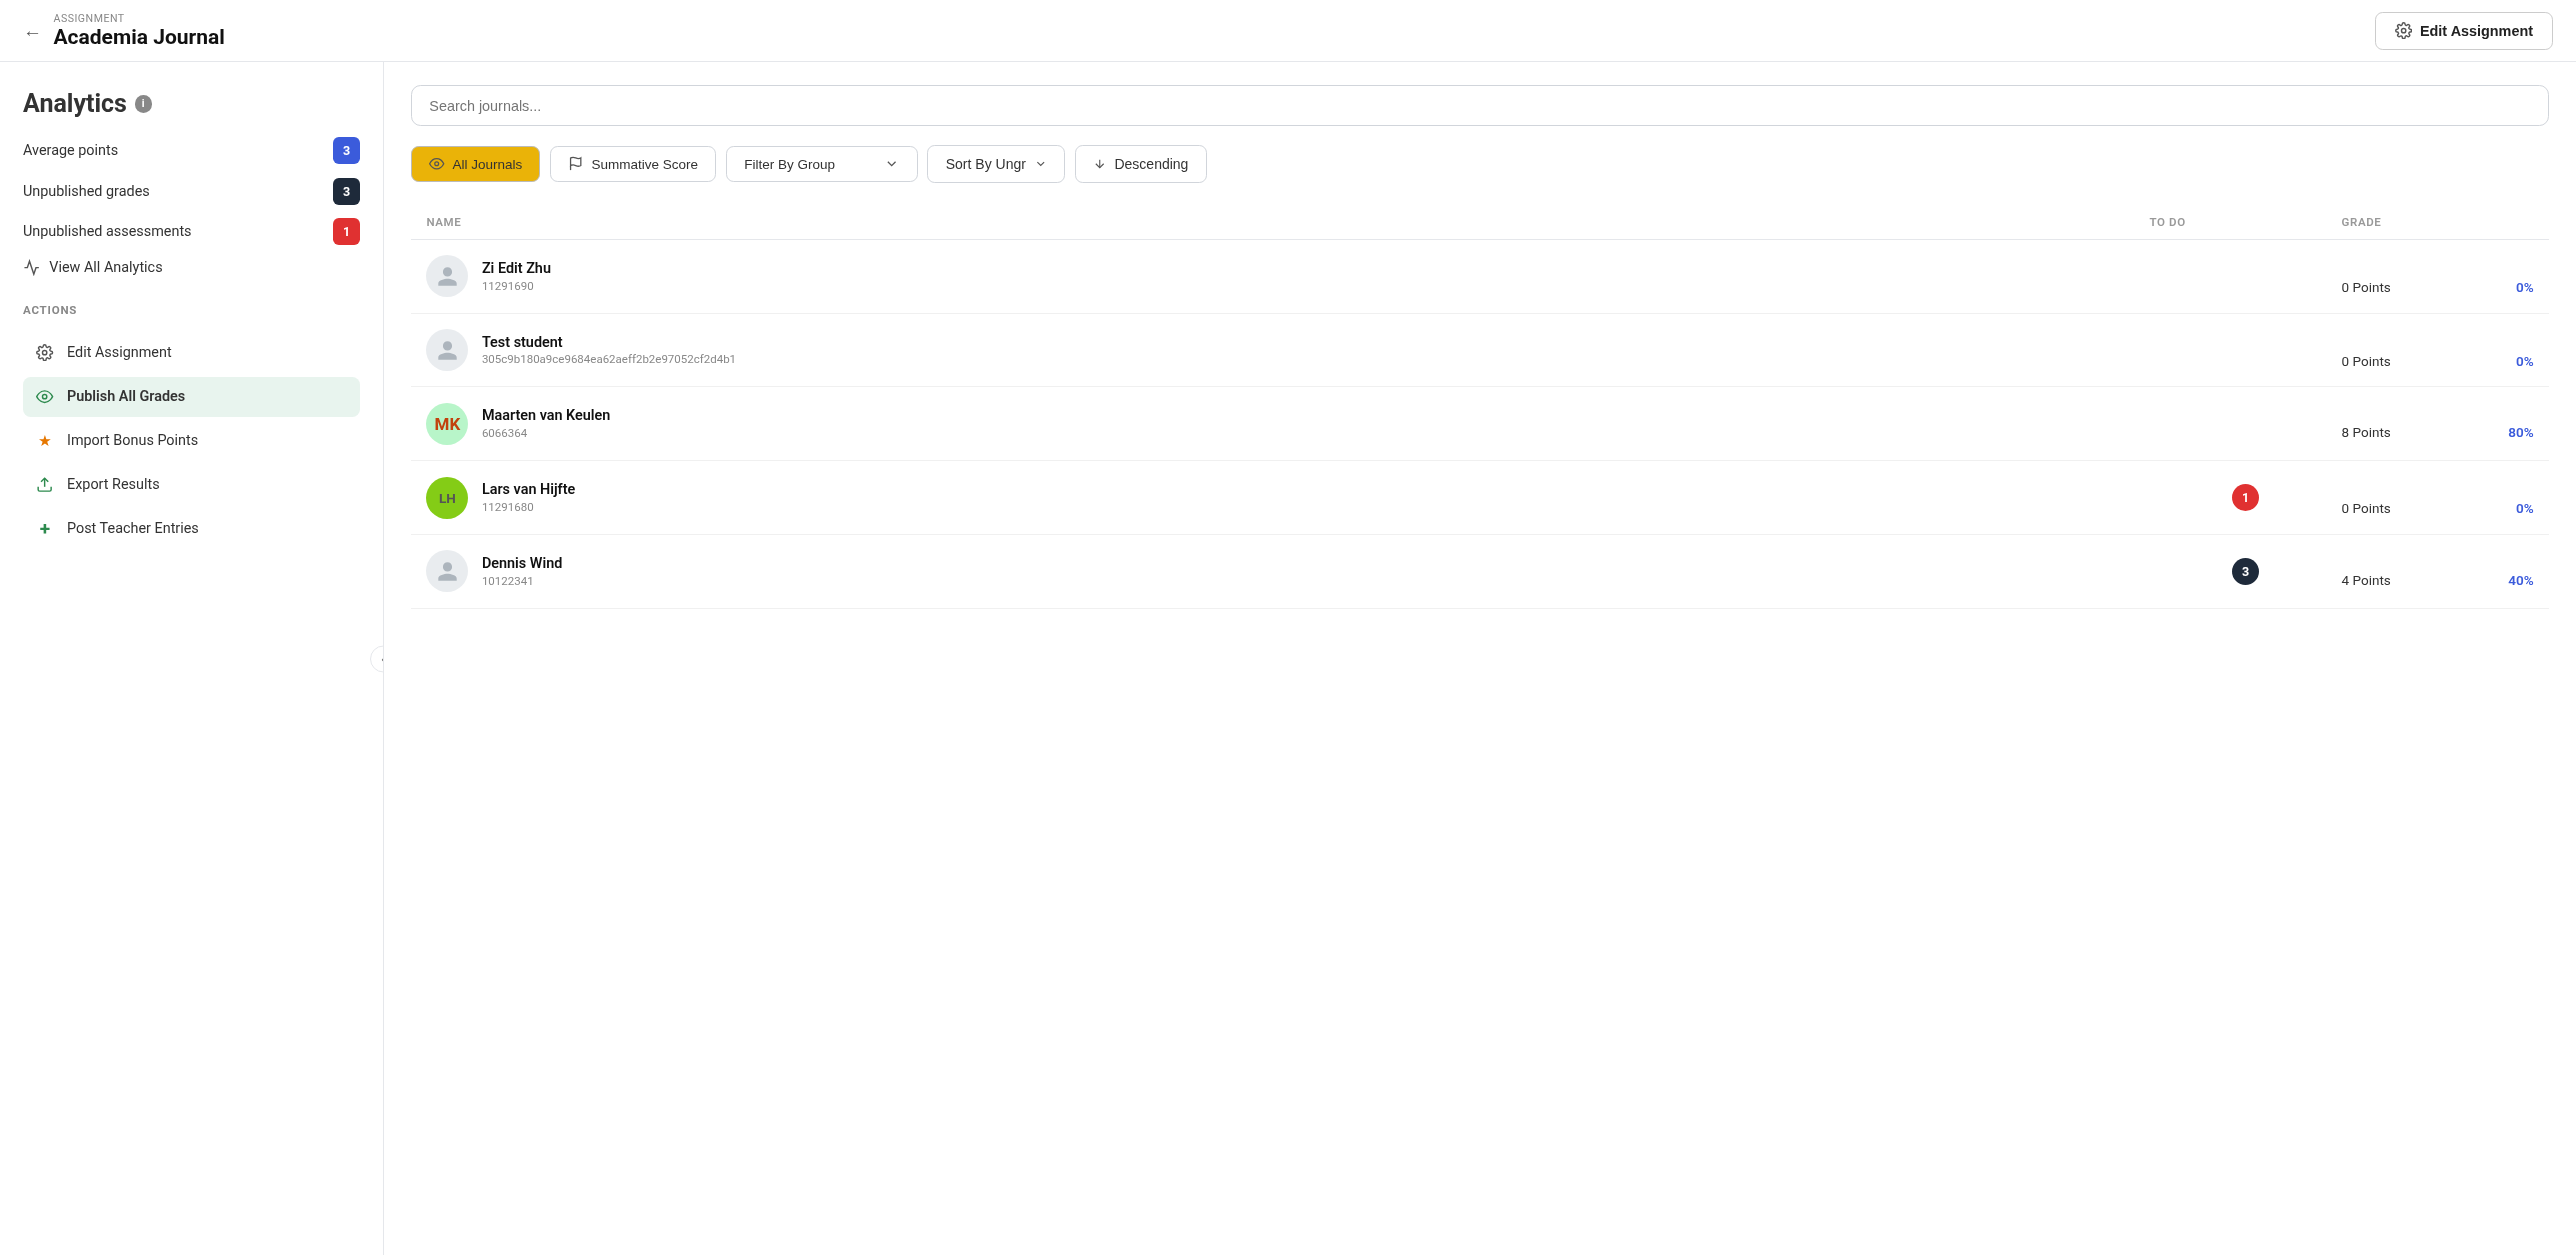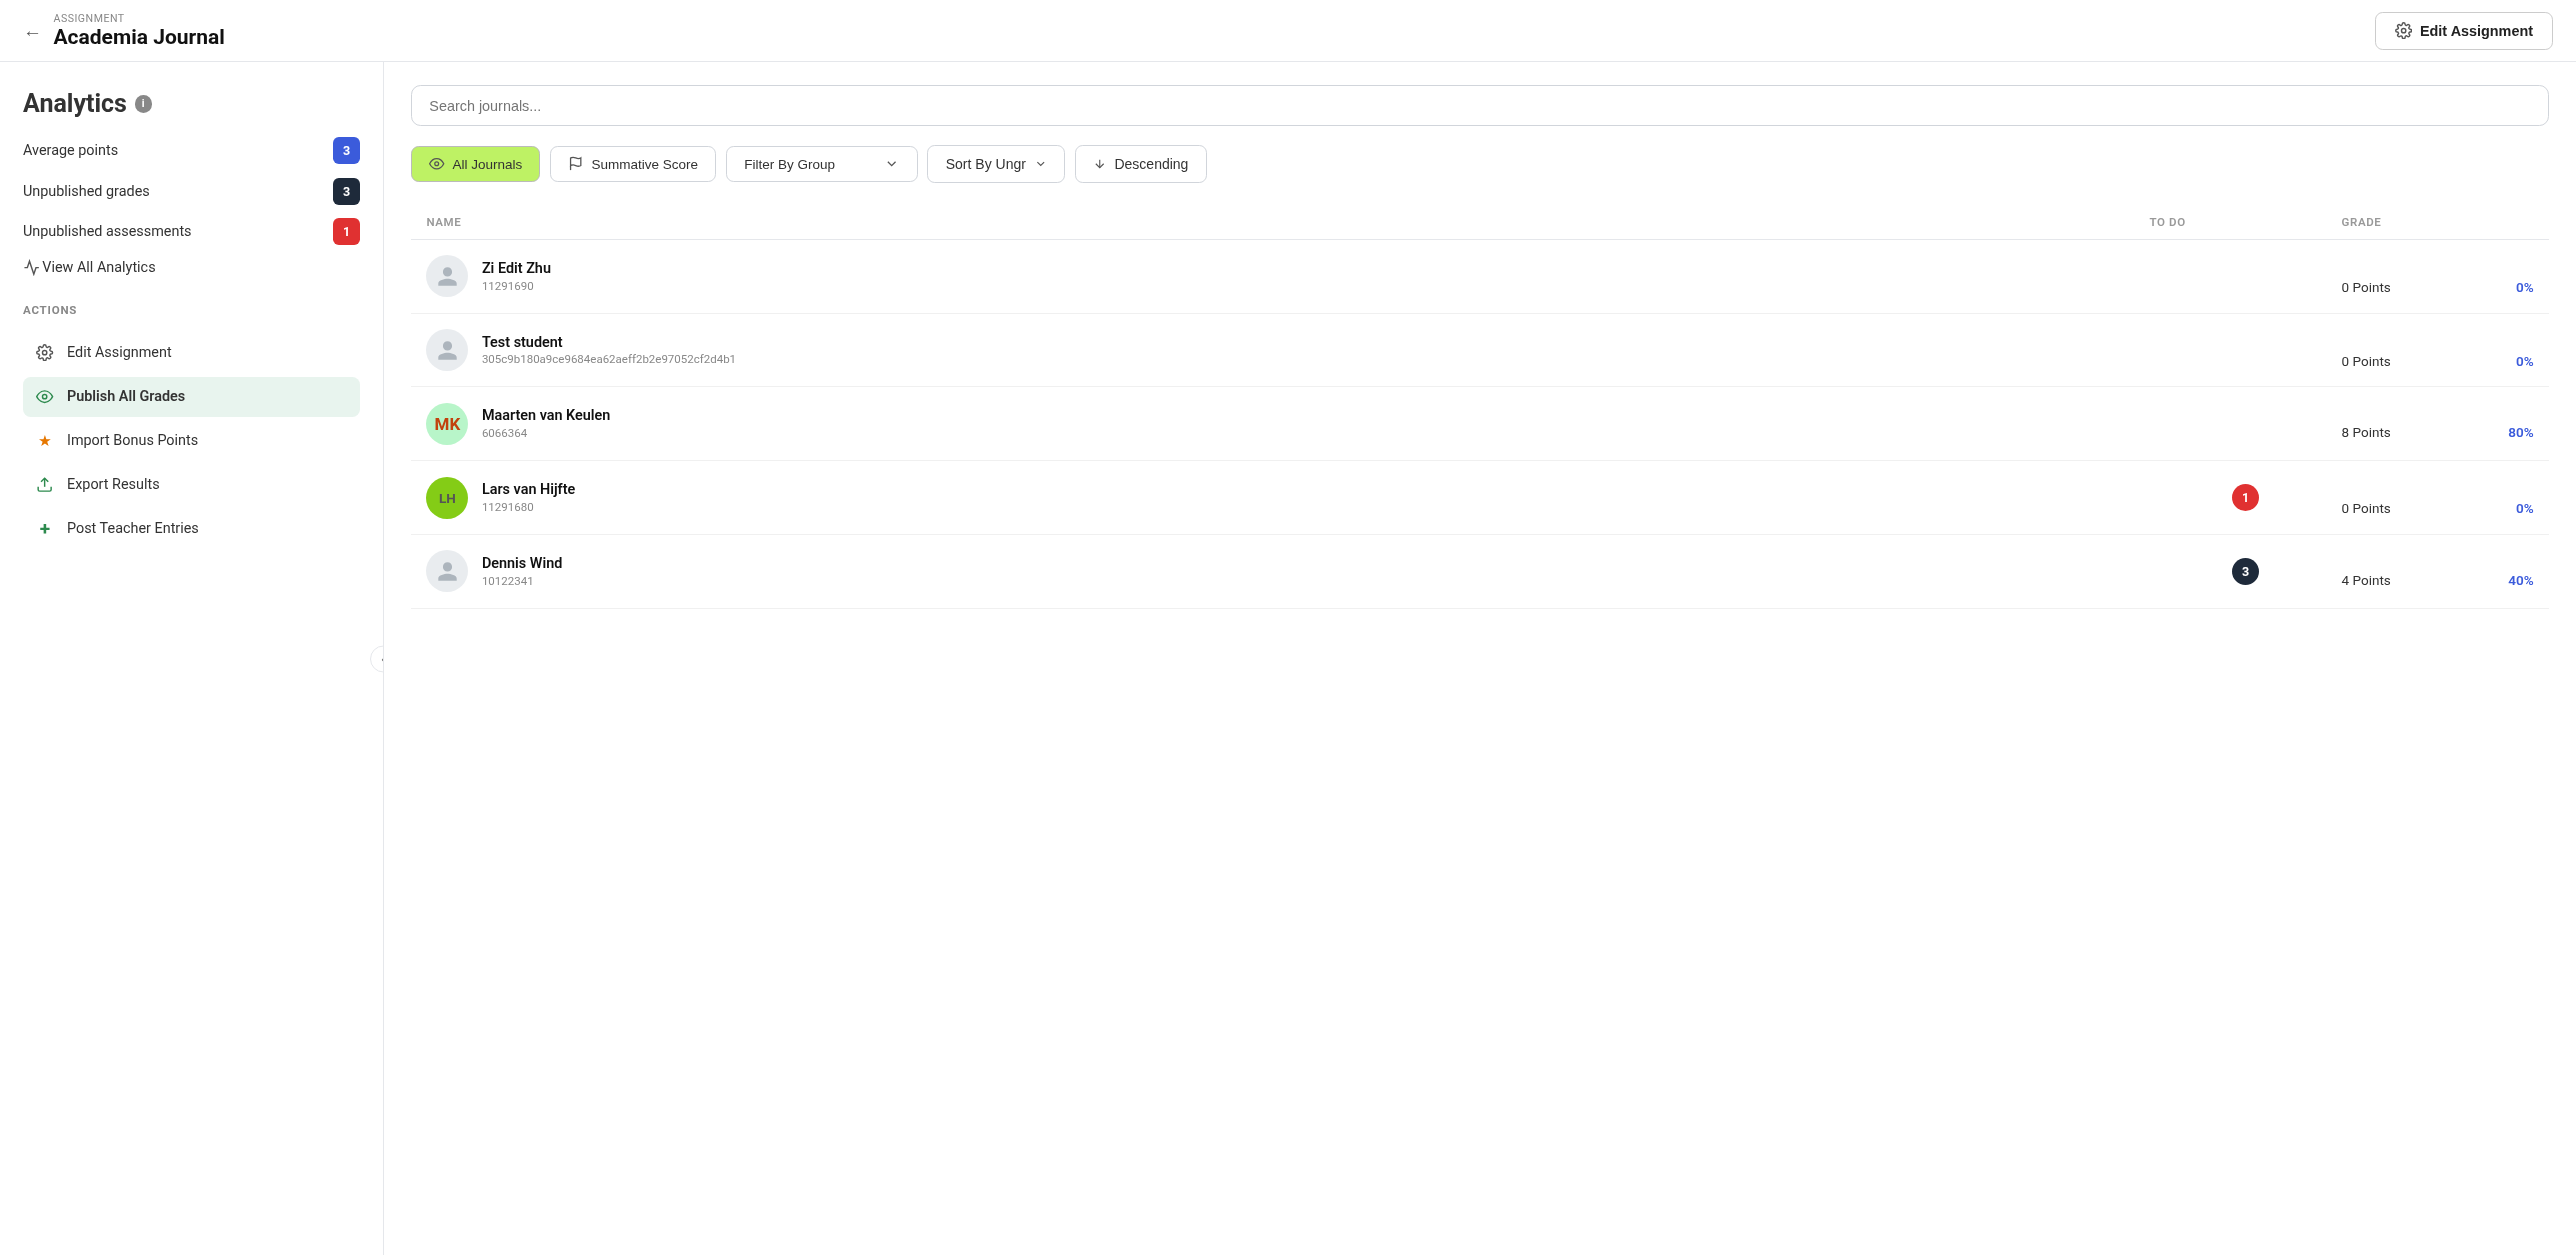--- a/index.html
+++ b/index.html
@@ -100,21 +100,21 @@
       color: #fff;
       padding: 0 5.8px;
     }
     .badge-blue { background: #3b5bdb; }
     .badge-dark { background: #1e2a3a; }
     .badge-red { background: #e03131; }
 
     .view-analytics {
       display: flex;
       align-items: center;
-      gap: 2px;
+      gap: 9px;
       font-size: 14.4px;
       color: #333;
       margin-bottom: 27px;
       cursor: pointer;
     }
 
     .section-label {
       font-size: 11.5px;
       font-weight: 700;
       color: #888;
@@ -197,21 +197,21 @@
       gap: 7.7px;
       padding: 9.6px 17.3px;
       border: 1.4px solid #d1d5db;
       border-radius: 7.7px;
       background: #fff;
       cursor: pointer;
       font-size: 13.5px;
       color: #333;
       font-weight: 500;
     }
-    .toolbar-btn.active { background: #bef264; border-color: #bbb; justify-content: flex-end; }
+    .toolbar-btn.active { background: #eab308; border-color: #bbb; justify-content: flex-end; }
 
     .filter-btn {
       display: flex;
       align-items: center;
       gap: 7.7px;
       padding: 9.6px 17.3px;
       border: 1.4px solid #d1d5db;
       border-radius: 7.7px;
       background: #fff;
       cursor: pointer;

